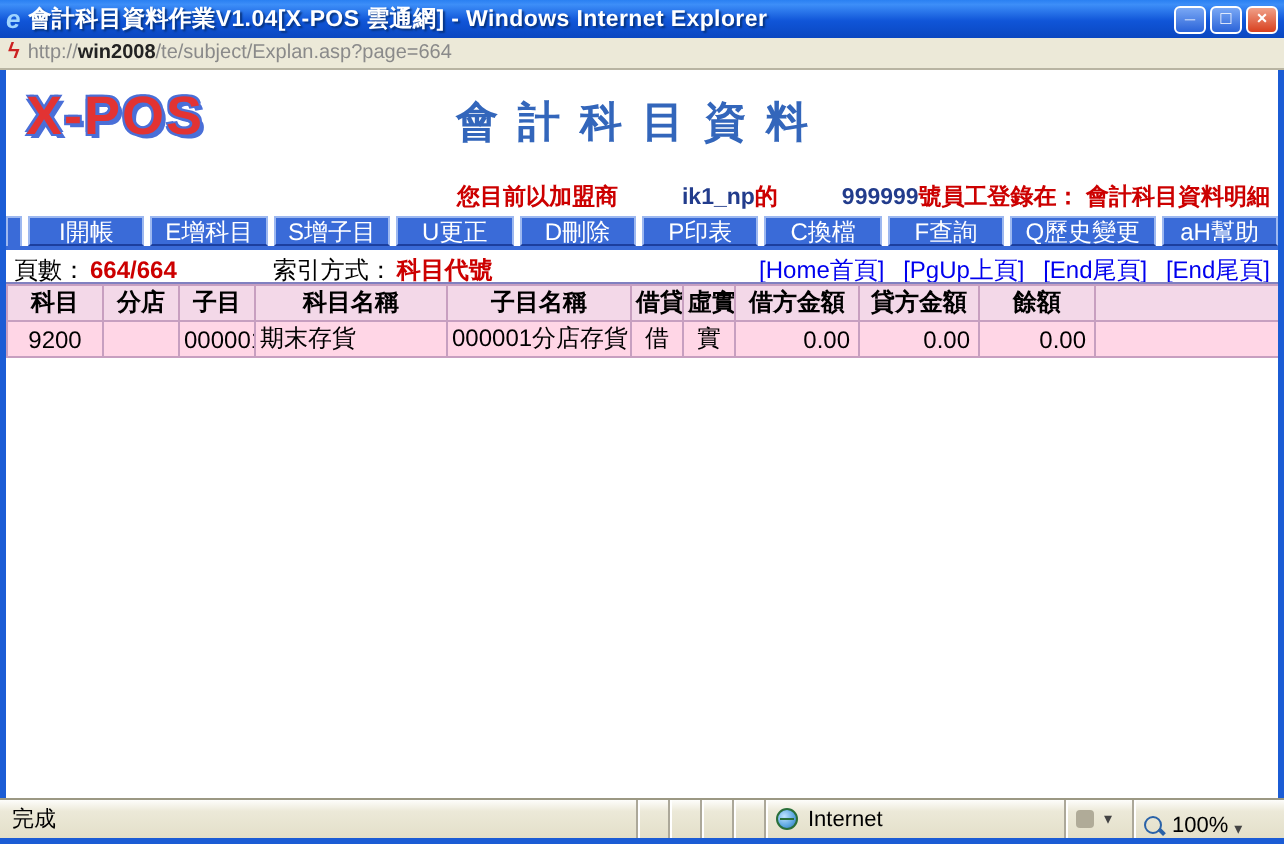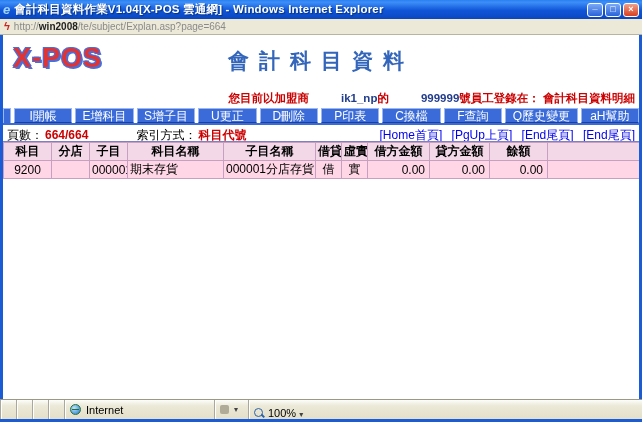--- a/index.html
+++ b/index.html
@@ -195,20 +195,21 @@
             <td class="ta-c"></td>
           </tr>
         </tbody>
       </table>
     </div>
 
     <div class="filler"></div>
   </div>
 
   <div class="statusbar">
+    <span class="sb-text">完成</span>
     <span class="sb-pane tiny"></span>
     <span class="sb-pane tiny"></span>
     <span class="sb-pane tiny"></span>
     <span class="sb-pane tiny"></span>
     <span class="sb-pane sb-internet">
       <span class="globe"></span>
       <span>Internet</span>
     </span>
     <span class="sb-pane sb-tool">
       <span class="wrench"></span>

